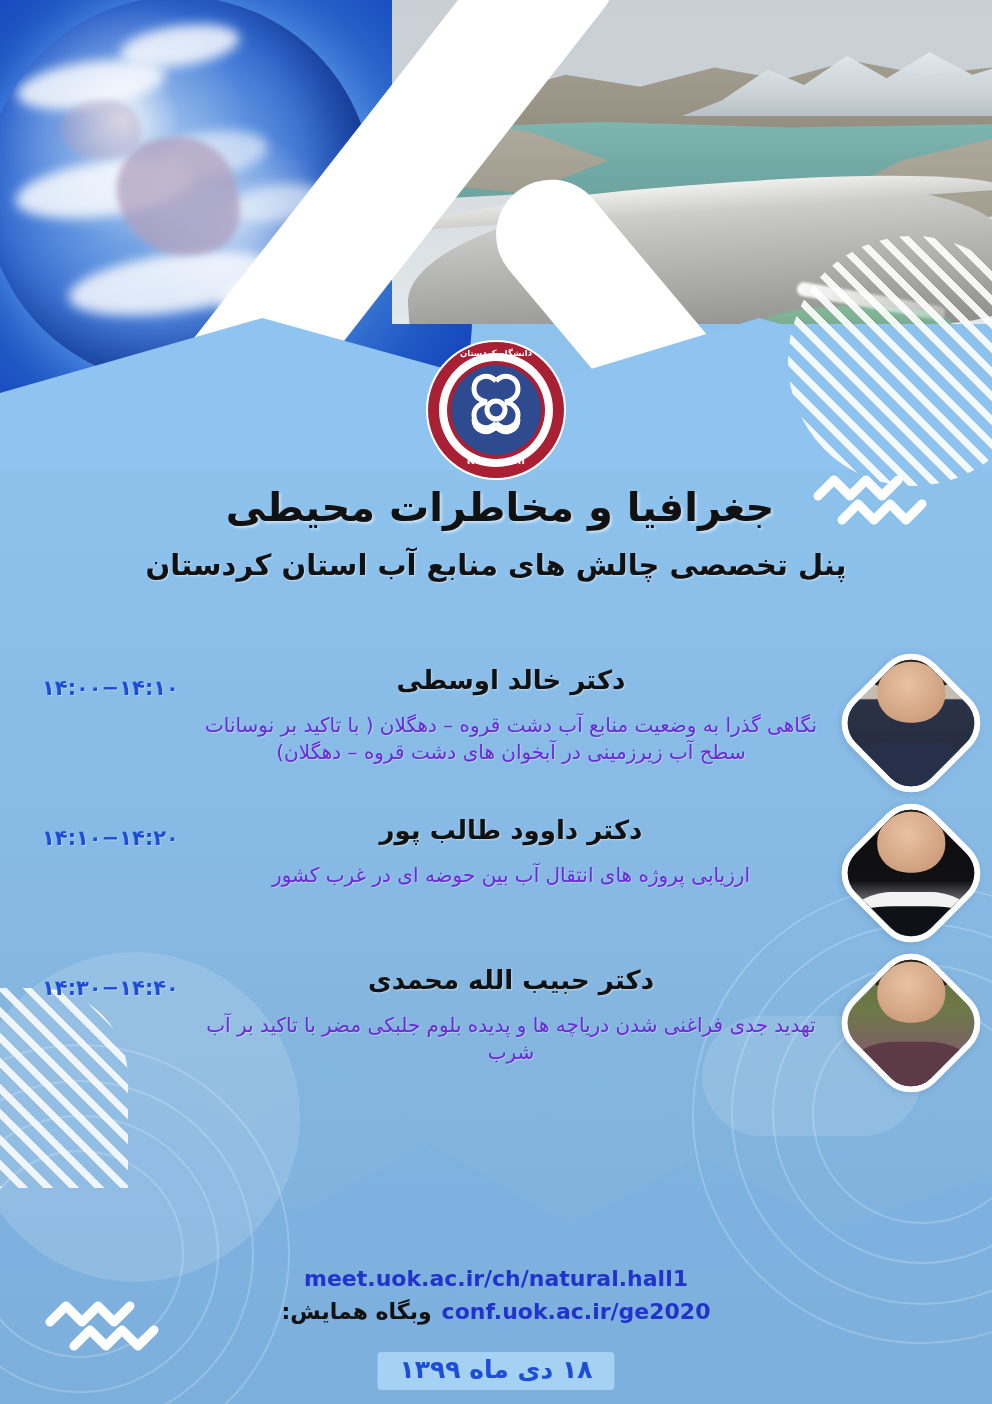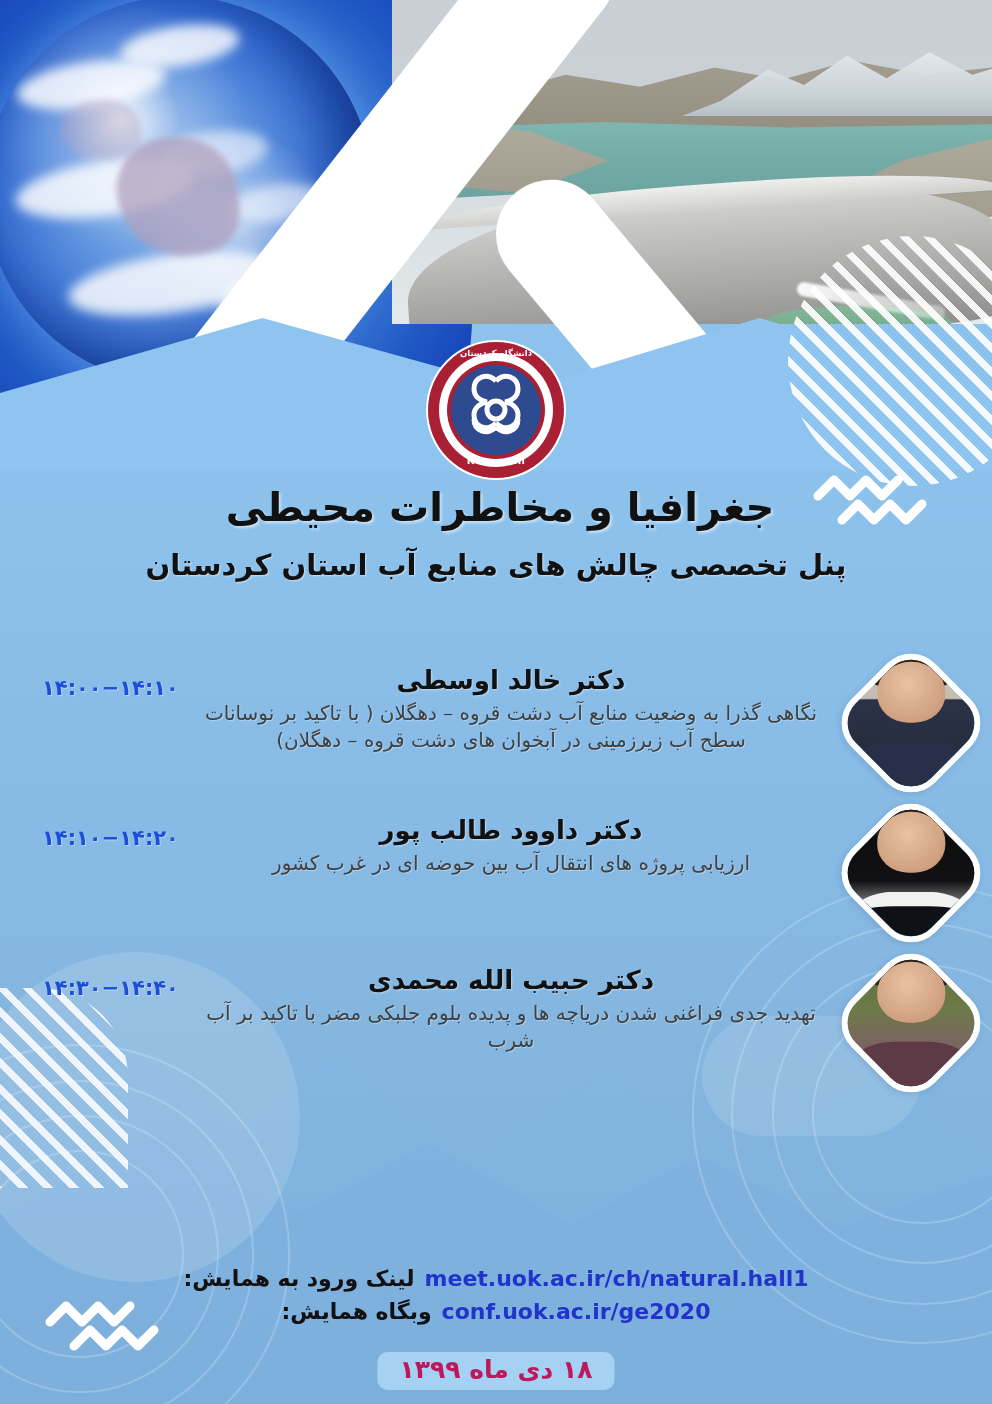--- a/index.html
+++ b/index.html
@@ -181,21 +181,21 @@
     text-shadow:1px 1px 1px rgba(255,255,255,.4);
   }
   .row .body{
     position:absolute;right:170px;left:200px;top:6px;text-align:center;
   }
   .speaker{
     font-size:26px;font-weight:bold;color:#111;line-height:1.25;
     text-shadow:1px 1px 2px rgba(255,255,255,.45);
   }
   .topic{
-    font-size:20px;color:#404040;line-height:1.38;margin-top:3px;
+    font-size:20px;color:#6d28d9;line-height:1.38;margin-top:15px;
     text-shadow:1px 1px 1px rgba(255,255,255,.35);
   }
   .photo{
     position:absolute;right:22px;top:6px;width:118px;height:118px;
   }
   .photo .frame{
     width:118px;height:118px;border-radius:34px;
     transform:rotate(45deg);
     border:6px solid #ffffff;
     overflow:hidden;
@@ -238,22 +238,22 @@
   }
   .link-label{color:#111;}
   .link-url{
     color:#2233cc;direction:ltr;unicode-bidi:isolate;
     font-family:"DejaVu Sans","Liberation Sans",sans-serif;
   }
 
   
   .date-badge{
     position:absolute;left:50%;transform:translateX(-50%);top:1352px;
-    background:#a5d2f3;color:#be185d;font-size:25px;font-weight:bold;
-    padding:3px 22px 6px;border-radius:10px;white-space:nowrap;text-align:center;
+    background:#a5d2f3;color:#1d4ed8;font-size:25px;font-weight:bold;
+    padding:3px 22px 6px;border-radius:4px;white-space:nowrap;text-align:center;
   }
 </style>
 </head>
 <body>
 
 <div class="poster">
 
   <div class="bg-base"></div>
 
   <div class="mtn">
@@ -421,21 +421,20 @@
         </div>
           </div>
       </div>
     </div>
 
   </div>
 
   <div class="links">
     <div class="link-line">
       <span class="link-url">meet.uok.ac.ir/ch/natural.hall1</span>
-      <span class="link-label">لینک ورود به همایش:</span>
     </div>
     <div class="link-line">
       <span class="link-url">conf.uok.ac.ir/ge2020</span>
       <span class="link-label">وبگاه همایش:</span>
     </div>
   </div>
 
   <div class="date-badge">۱۸ دی ماه ۱۳۹۹</div>
 
 </div>

